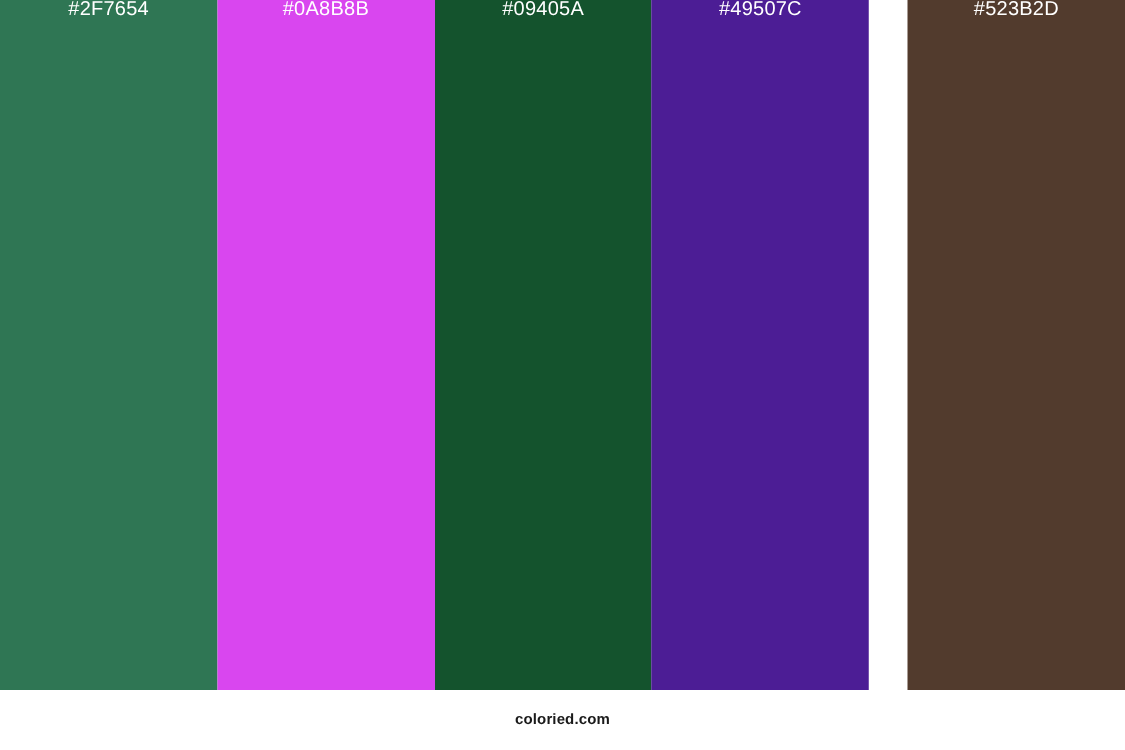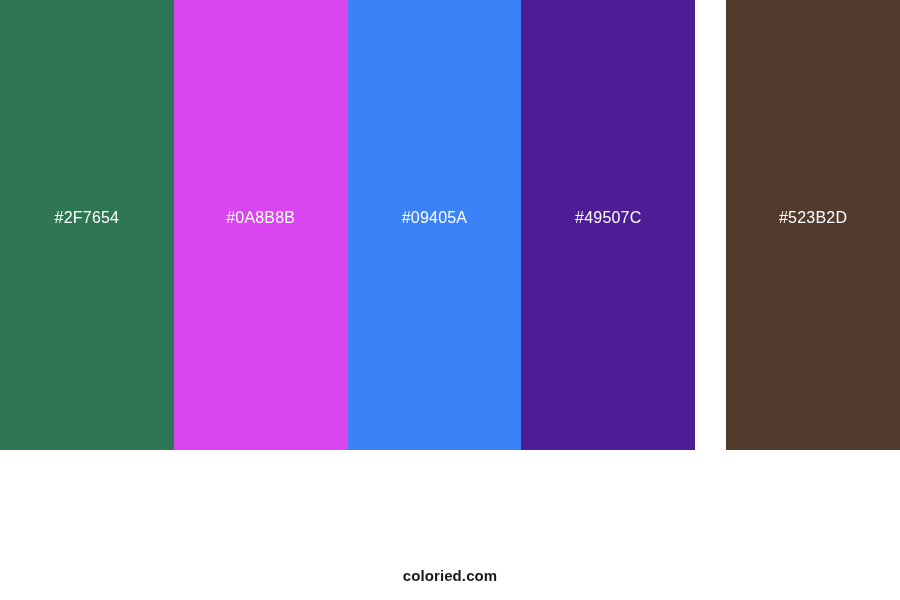--- a/index.html
+++ b/index.html
@@ -24,24 +24,24 @@
 
   .swatch-strip {
     display: flex;
     flex-direction: row;
     width: 900px;
     height: 550px;
   }
 
   .swatch {
     flex: 1 1 0;
-    height: 450px;
+    height: 552px;
     position: relative;
     display: flex;
-    align-items: center;
+    align-items: flex-start;
     justify-content: center;
   }
 
   .swatch-label {
     display: block;
     width: 100%;
     text-align: center;
     color: #ffffff;
     font-family: "Liberation Sans", sans-serif;
     font-size: 16px;
@@ -56,21 +56,21 @@
     width: 900px;
     height: 50px;
     background: #ffffff;
     display: flex;
     align-items: center;
     justify-content: center;
   }
 
   .footer-brand {
     font-family: "Liberation Sans", sans-serif;
-    font-size: 15px;
+    font-size: 12px;
     font-weight: bold;
     color: #1a1a1a;
     letter-spacing: 0.1px;
     line-height: 1;
   }
 </style>
 </head>
 <body>
 
 <div class="palette-page">
@@ -78,21 +78,21 @@
   <div class="swatch-strip">
 
     <div class="swatch" style="background-color: rgb(47, 118, 84);">
       <span class="swatch-label" style="color: rgb(255, 255, 255);">#2F7654</span>
     </div>
 
     <div class="swatch" style="background-color: #d946ef;">
       <span class="swatch-label" style="color: rgb(255, 255, 255);">#0A8B8B</span>
     </div>
 
-    <div class="swatch" style="background-color: #3b82f6;">
+    <div class="swatch" style="background-color: #14532d;">
       <span class="swatch-label" style="color: rgb(255, 255, 255);">#09405A</span>
     </div>
 
     <div class="swatch" style="background-color: #4c1d95;">
       <span class="swatch-label" style="color: rgb(255, 255, 255);">#49507C</span>
     </div>
 
     <div class="swatch" style="background-color: rgb(82, 59, 45); margin-left: 31px;">
       <span class="swatch-label" style="color: rgb(255, 255, 255);">#523B2D</span>
     </div>

